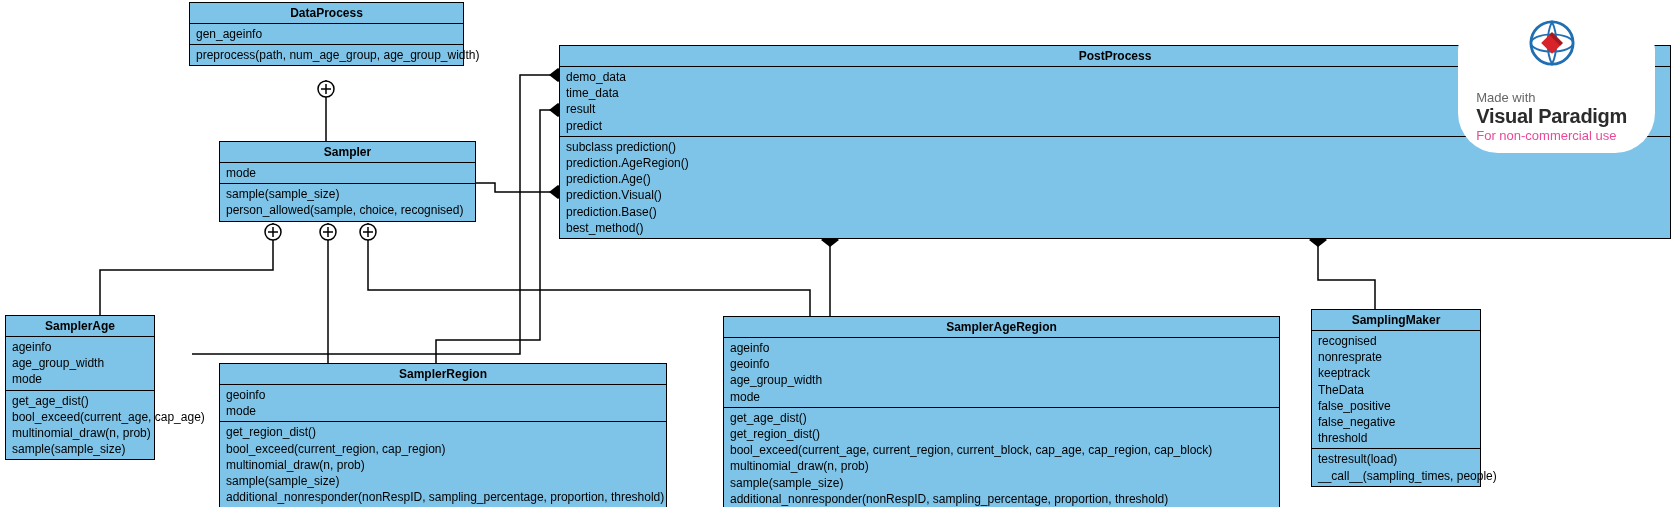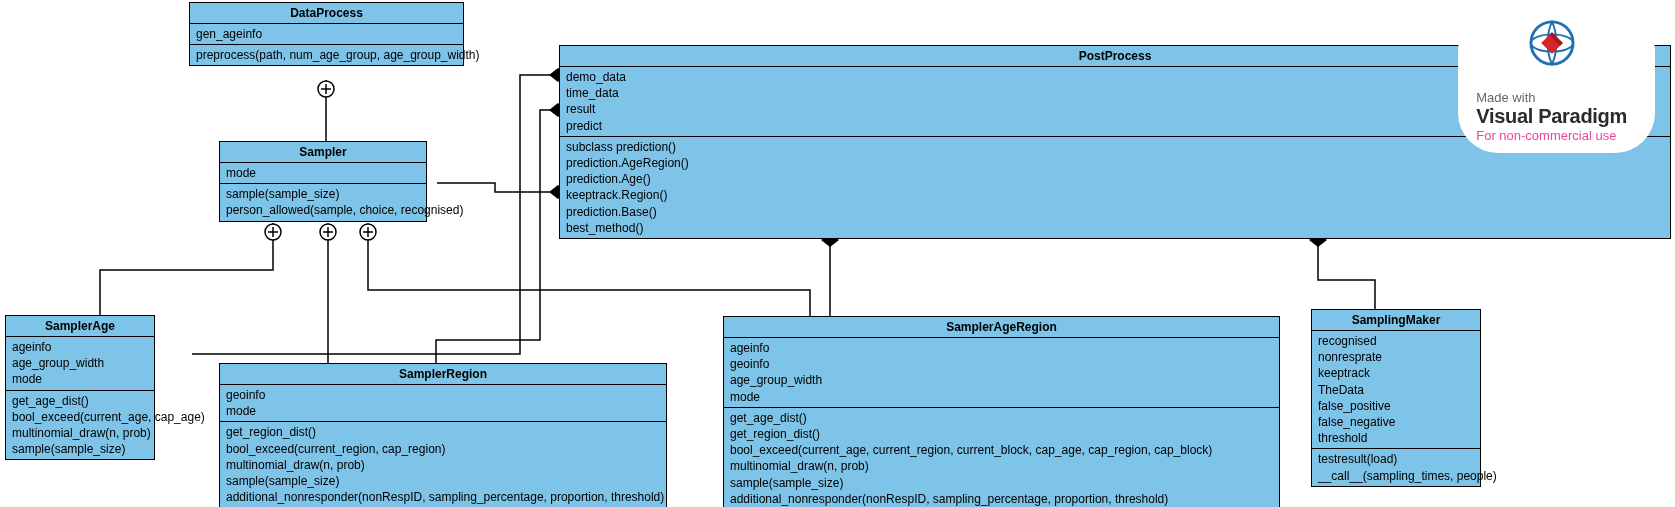--- a/index.html
+++ b/index.html
@@ -117,21 +117,21 @@
 <div class="uml-class" style="left:189px; top:2px; width:275px;">
   <div class="uml-title">DataProcess</div>
   <div class="uml-section">
     <div>gen_ageinfo</div>
   </div>
   <div class="uml-section">
     <div>preprocess(path, num_age_group, age_group_width)</div>
   </div>
 </div>
 
-<div class="uml-class" style="left:219px; top:141px; width:208px;">
+<div class="uml-class" style="left:219px; top:141px; width:257px;">
   <div class="uml-title">Sampler</div>
   <div class="uml-section">
     <div>mode</div>
   </div>
   <div class="uml-section">
     <div>sample(sample_size)</div>
     <div>person_allowed(sample, choice, recognised)</div>
   </div>
 </div>
 
@@ -140,21 +140,21 @@
   <div class="uml-section">
     <div>demo_data</div>
     <div>time_data</div>
     <div>result</div>
     <div>predict</div>
   </div>
   <div class="uml-section">
     <div>subclass prediction()</div>
     <div>prediction.AgeRegion()</div>
     <div>prediction.Age()</div>
-    <div>keeptrack.Region()</div>
+    <div>prediction.Visual()</div>
     <div>prediction.Base()</div>
     <div>best_method()</div>
   </div>
 </div>
 
 <div class="uml-class" style="left:5px; top:315px; width:150px;">
   <div class="uml-title">SamplerAge</div>
   <div class="uml-section">
     <div>ageinfo</div>
     <div>age_group_width</div>

